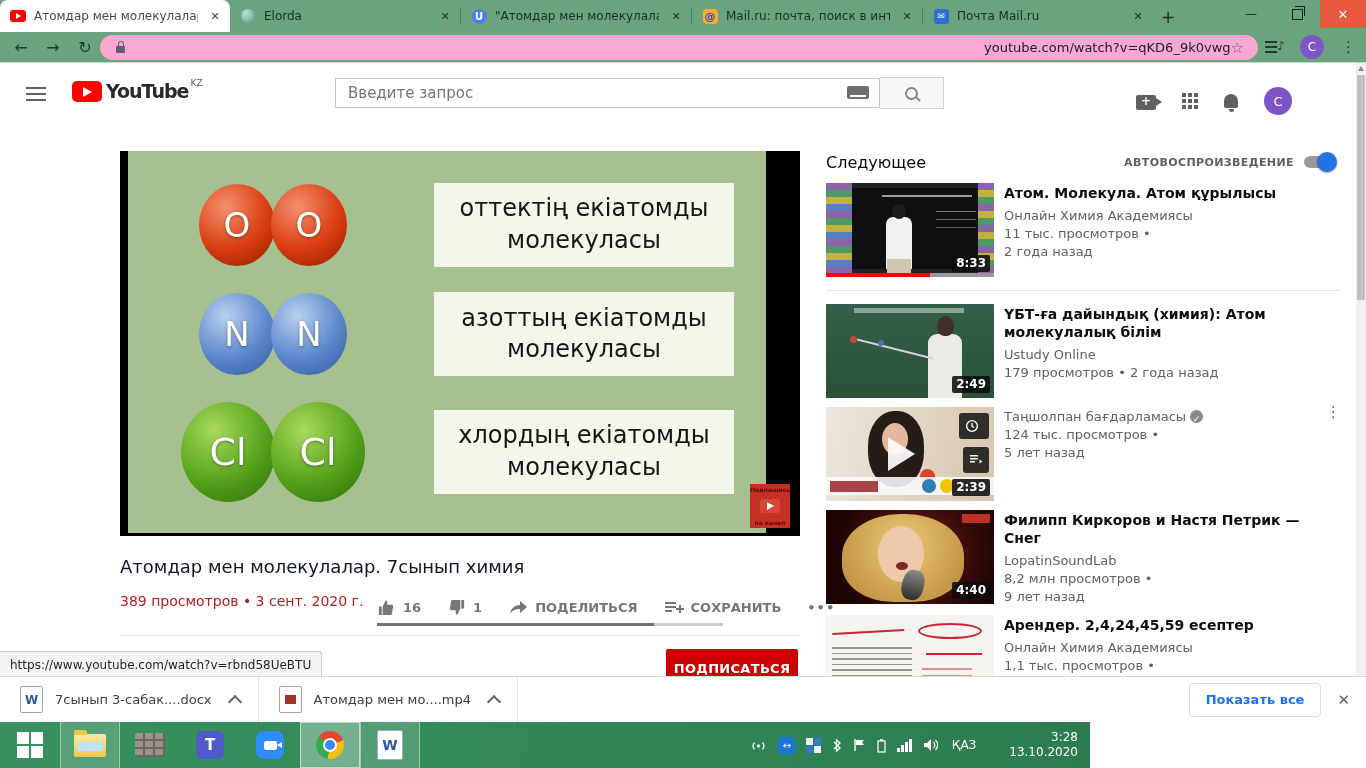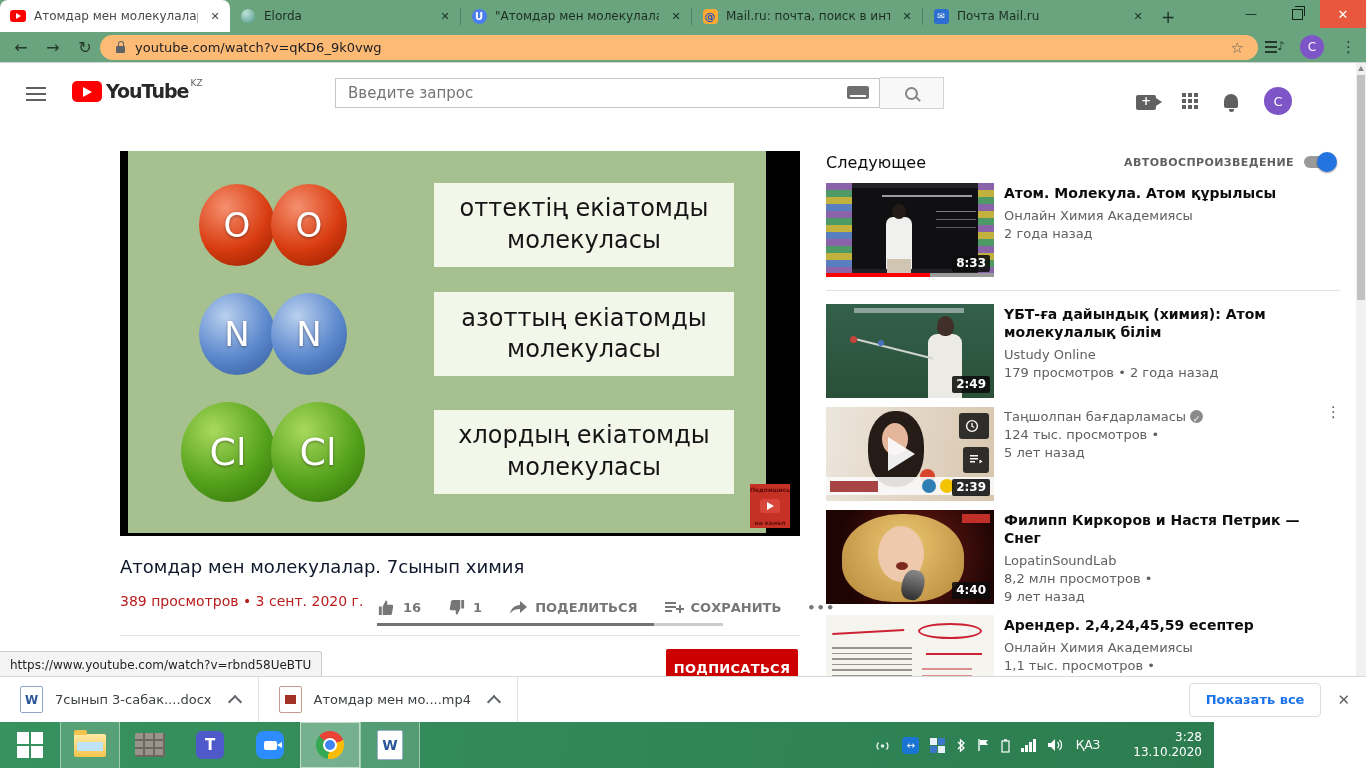--- a/index.html
+++ b/index.html
@@ -26,22 +26,22 @@
   .fav-env::after{content:"✉";}
   .newtab{width:30px;height:30px;display:grid;place-items:center;font-size:17px;color:#1e2e25;}
   .wincontrols{position:absolute;right:0;top:0;height:28px;display:flex;}
   .wc{width:46px;height:28px;display:grid;place-items:center;color:#15251c;font-size:12px;}
   .wc-restore span{width:9px;height:9px;border:1.4px solid #15251c;display:block;position:relative;background:transparent;}
   .wc-restore span::before{content:"";position:absolute;left:2px;top:-4px;width:9px;height:9px;border:1.4px solid #15251c;border-left:none;border-bottom:none;}
   .wc-close{background:#e8583f;color:#fff;font-size:13px;}
 
   .toolbar{position:absolute;top:32px;left:0;right:0;height:30px;background:#69a47e;}
   .navbtn{position:absolute;top:2px;width:26px;height:26px;display:grid;place-items:center;font-size:16px;color:#24382c;}
-  .addressbar{position:absolute;left:100px;top:3px;width:1158px;height:25px;background:#fdba74;border-radius:13px;
-              display:flex;align-items:center;padding:0 10px;box-sizing:border-box;font-size:13px;color:#202124;}
+  .addressbar{position:absolute;left:100px;top:3px;width:1158px;height:25px;background:#f9a8d4;border-radius:13px;
+              display:flex;align-items:center;padding:0 10px;box-sizing:border-box;font-size:13px;color:#202124;text-align:right;}
   .lock{width:9px;height:7px;background:#5f6368;border-radius:1px;position:relative;margin:3px 10px 0 6px;flex:none;}
   .lock::before{content:"";position:absolute;left:1.5px;top:-5px;width:6px;height:5px;border:1.5px solid #5f6368;border-bottom:none;border-radius:4px 4px 0 0;box-sizing:border-box;}
   .url{flex:1;}
   .star{font-size:15px;color:#5f6368;margin-right:4px;}
   .tb-right{position:absolute;right:10px;top:2px;height:26px;display:flex;align-items:center;gap:17px;}
   .media-ic{width:18px;height:14px;position:relative;}
   .media-ic::before{content:"";position:absolute;left:0;top:1px;width:12px;height:2px;background:#24382c;box-shadow:0 5px 0 #24382c,0 10px 0 #24382c;}
   .media-ic::after{content:"♪";position:absolute;right:-2px;top:-1px;font-size:12px;color:#24382c;}
   .avatar-sm{width:24px;height:24px;border-radius:50%;background:#7d55c7;color:#fff;font-size:12px;display:grid;place-items:center;}
   .dots-v{font-size:15px;color:#24382c;letter-spacing:0;}
@@ -183,21 +183,21 @@
   .chev{width:8px;height:8px;border-right:2px solid #5f6368;border-bottom:2px solid #5f6368;transform:rotate(-135deg);margin:4px 0 0 6px;}
   .ic-doc{width:21px;height:25px;background:#fff;border:1px solid #8fa7c7;border-radius:2px;position:relative;display:grid;place-items:center;color:#2b579a;font-size:12px;font-weight:bold;}
   .ic-doc::after{content:"W";}
   .ic-mp4{width:21px;height:25px;background:#fff;border:1px solid #c79a8f;border-radius:2px;position:relative;display:grid;place-items:center;}
   .ic-mp4::after{content:"";width:11px;height:9px;background:#a33226;}
   .dl-right{margin-left:auto;display:flex;align-items:center;gap:16px;padding-right:16px;}
   .showall{height:32px;padding:0 16px;border:1px solid #dadce0;border-radius:4px;background:#fff;color:#1a73e8;font-size:13px;font-weight:bold;display:grid;place-items:center;}
   .dl-close{font-size:15px;color:#5f6368;}
 
   
-  .taskbar{position:absolute;top:722px;left:0;width:1214px;height:46px;background:linear-gradient(100deg,#37925f,#2c7c50);display:flex;align-items:center;color:#fff;}
+  .taskbar{position:absolute;top:722px;left:0;width:1090px;height:46px;background:linear-gradient(100deg,#37925f,#2c7c50);display:flex;align-items:center;color:#fff;}
   .tbtn{width:60px;height:46px;display:grid;place-items:center;box-sizing:border-box;}
   .tbtn.open{background:rgba(255,255,255,.16);box-shadow:inset 1px 0 0 rgba(255,255,255,.45),inset -1px 0 0 rgba(255,255,255,.45);}
   .tbtn.focus{background:rgba(255,255,255,.32);box-shadow:inset 0 0 0 1px rgba(255,255,255,.55);}
   .winlogo{display:grid;grid-template-columns:12px 12px;grid-template-rows:12px 12px;gap:2px;}
   .winlogo i{background:#fff;}
   .ic-folder{width:32px;height:23px;background:linear-gradient(#ffeaa6,#f5c44e);border-radius:2px;position:relative;}
   .ic-folder::before{content:"";position:absolute;left:0;top:-4px;width:13px;height:5px;background:#f5c44e;border-radius:2px 2px 0 0;}
   .ic-folder::after{content:"";position:absolute;left:3px;top:8px;right:3px;height:9px;background:#bfe3f7;border-radius:1px;}
   .ic-bricks{width:30px;height:24px;background:
       repeating-linear-gradient(#9a938b 0 6px,#6e675f 6px 8px);position:relative;border-radius:2px;}
@@ -422,20 +422,21 @@
             <div class="head"></div>
             <div class="legs"></div>
           <span class="dur">8:33</span>
           <div class="progress">
               <i></i>
             </div>
         </div>
         <div class="sb-txt">
           <div class="sb-vtitle">Атом. Молекула. Атом құрылысы</div>
           <div class="sb-meta">Онлайн Химия Академиясы</div>
+          <div class="sb-meta">11 тыс. просмотров •</div>
           <div class="sb-meta">2 года назад</div>
         </div>
       </div>
       <div class="sb-div"></div>
 
       <div class="sb-item">
         <div class="thumb t2">
           <div class="cap"></div>
             <div class="fig"></div>
             <div class="head"></div>

